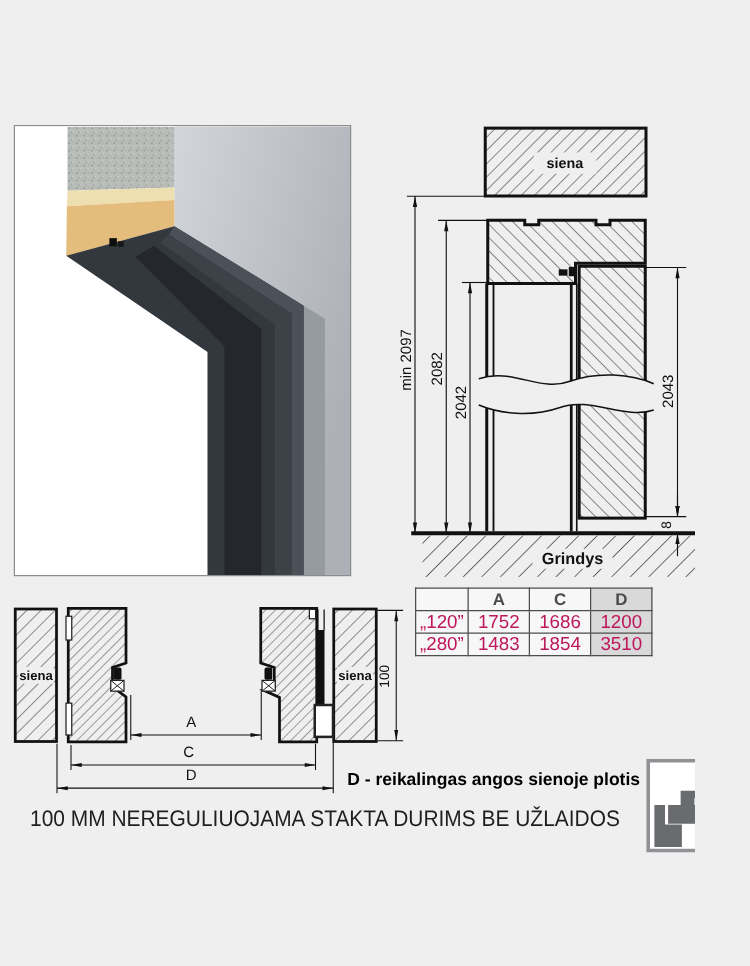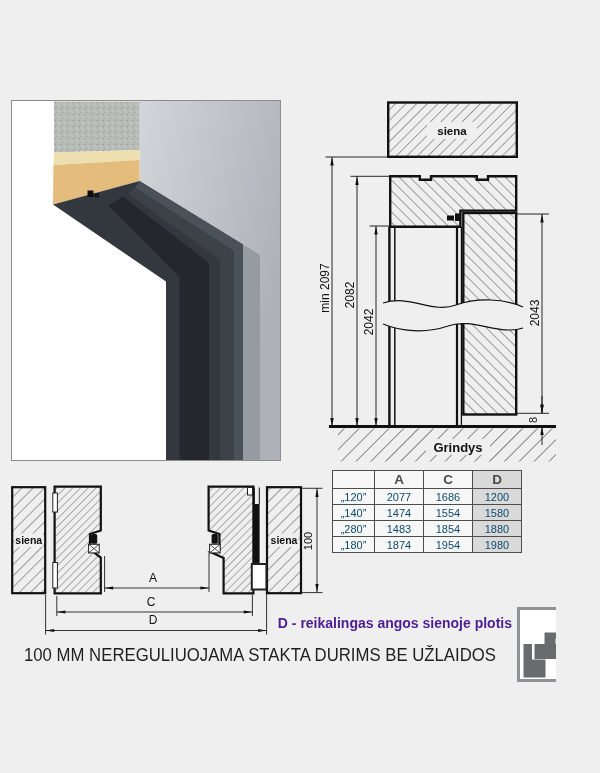--- a/index.html
+++ b/index.html
@@ -11,23 +11,23 @@
   svg text{font-family:"Liberation Sans",sans-serif;fill:#111;}
   .dimtxt{font-size:12px;}
   .dimtxt-s{font-size:11px;}
   .blocklbl{font-size:11.5px;font-weight:bold;}
   .blocklbl-s{font-size:10.5px;font-weight:bold;}
   .floorlbl{font-size:13px;font-weight:bold;}
   #dims-table{position:absolute;left:332px;top:470px;border-collapse:collapse;}
   #dims-table th,#dims-table td{border:1.4px solid #4d4d4d;text-align:center;padding:0 2px;background:#f7f7f7;}
   #dims-table th{width:44px;height:17px;font-size:13.5px;font-weight:bold;color:#4b4b4b;}
   #dims-table th:first-child{width:37px;}
-  #dims-table td{height:15px;font-size:11px;color:#0c4a6e;}
+  #dims-table td{height:15px;font-size:15px;color:#be185d;}
   #dims-table .dcol{background:#d9d9d9;}
-  #note{left:248px;top:615px;width:264px;text-align:right;font-size:14px;font-weight:bold;color:#4c1d95;}
+  #note{left:248px;top:615px;width:264px;text-align:right;font-size:14px;font-weight:bold;color:#000000;}
   #title{left:24px;top:645px;width:460px;font-size:18px;color:#1f1f1f;white-space:nowrap;transform:scaleX(0.93);transform-origin:left top;}
   #logo{left:517px;top:607px;width:77px;height:75px;}
 </style>
 </head>
 <body>
 
 <div id="screen">
 
   <div id="photo-box" class="abs">
     <svg width="268" height="359" viewBox="0 0 268 359">
@@ -211,41 +211,29 @@
       <tr>
         <th></th>
         <th>A</th>
         <th>C</th>
         <th class="dcol">D</th>
       </tr>
     </thead>
     <tbody>
       <tr>
           <td>„120”</td>
-          <td>2077</td>
+          <td>1752</td>
           <td>1686</td>
           <td class="dcol">1200</td>
-        </tr>
-      <tr>
-          <td>„140”</td>
-          <td>1474</td>
-          <td>1554</td>
-          <td class="dcol">1580</td>
         </tr>
       <tr>
           <td>„280”</td>
           <td>1483</td>
           <td>1854</td>
-          <td class="dcol">1880</td>
-        </tr>
-      <tr>
-          <td>„180”</td>
-          <td>1874</td>
-          <td>1954</td>
-          <td class="dcol">1980</td>
+          <td class="dcol">3510</td>
         </tr>
     </tbody>
   </table>
 
   <div id="note" class="abs">D - reikalingas angos sienoje plotis</div>
   <div id="title" class="abs">100 MM NEREGULIUOJAMA STAKTA DURIMS BE UŽLAIDOS</div>
 
   <svg id="logo" class="abs" viewBox="0 0 77 75">
     <rect x="1.5" y="1.5" width="74" height="72" fill="#ffffff" stroke="#8f9194" stroke-width="3"></rect>
     <rect x="17.5" y="37" width="53.5" height="15" fill="#696b6e"></rect>

